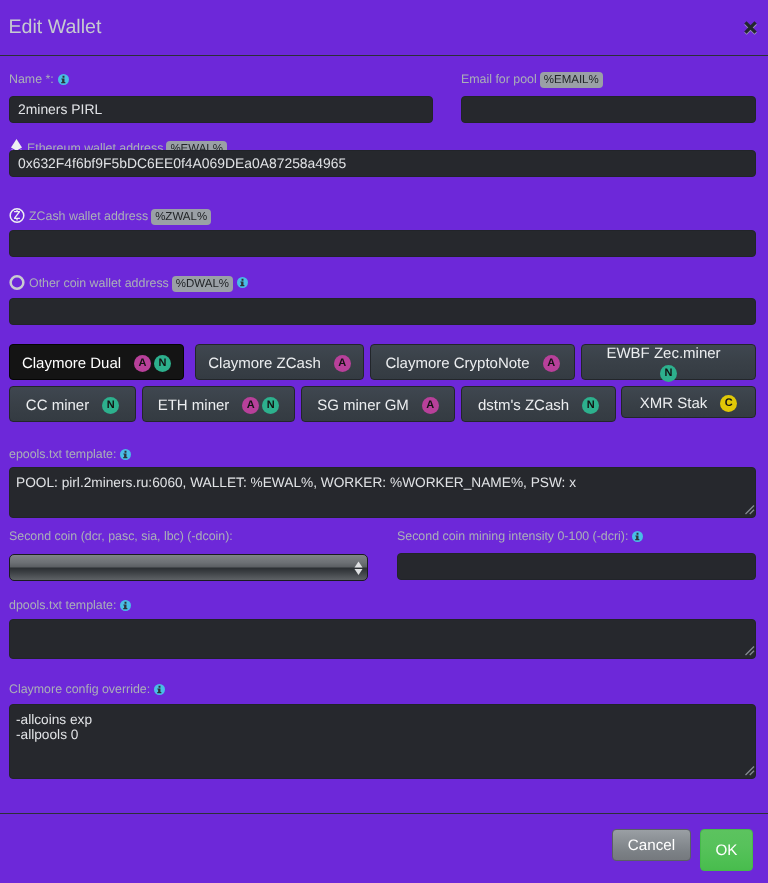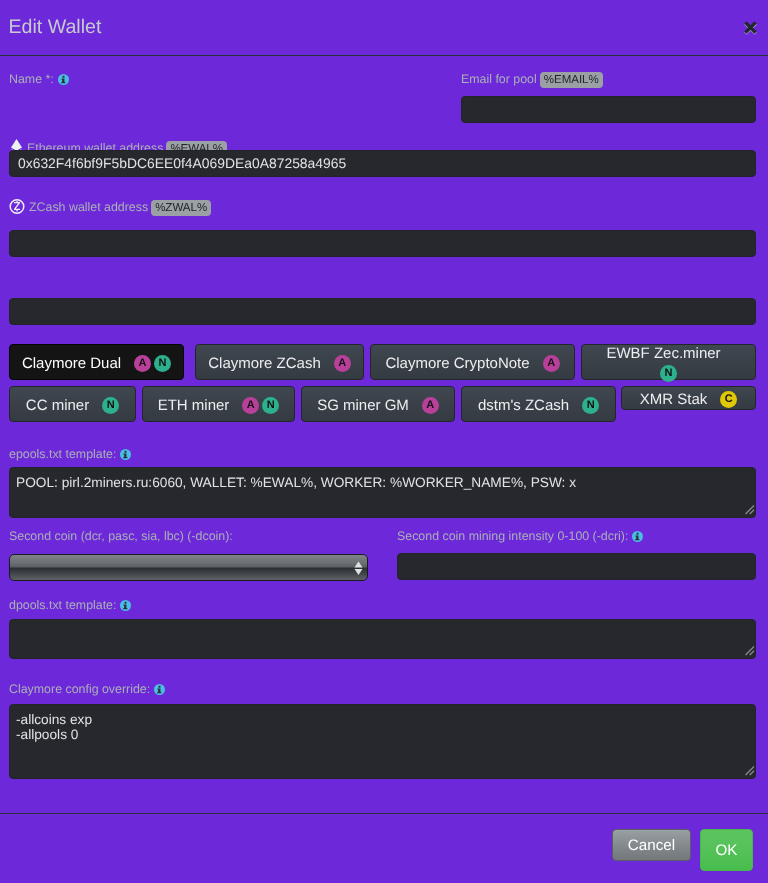--- a/index.html
+++ b/index.html
@@ -89,20 +89,23 @@
     </div>
   </div>
 
   <div class="lbl" style="left:9px;top:71px" data-name="name-label">
     <span data-bind="fields.name.label">Name *:</span>
     <span class="info" data-name="info-icon"><svg width="11" height="11" viewBox="0 0 16 16">
           <circle cx="8" cy="8" r="8" fill="#49bde6"></circle>
           <path d="M6.6 2.6h2.8v2.7H6.6z M6.0 6.4h3.4v5.1h1.3v1.9H4.7v-1.9h1.3V8.0H4.9V6.4z" fill="#2d3238"></path>
         </svg></span>
   </div>
+  <div class="field" style="left:9px;top:96px;width:424px" data-name="name-input">
+    <span data-bind="fields.name.value">2miners PIRL</span>
+  </div>
 
   <div class="lbl" style="left:461px;top:71px" data-name="email-label">
     <span data-bind="fields.email.label">Email for pool</span>
     <span class="tok" data-name="email-token" data-bind="fields.email.token">%EMAIL%</span>
   </div>
   <div class="field" style="left:461px;top:96px;width:295px" data-name="email-input">
     <span data-bind="fields.email.value"></span>
   </div>
 
   <div class="lbl" style="left:9px;top:139px" data-name="eth-label">
@@ -114,35 +117,48 @@
       </g>
         </svg>
     </span>
     <span data-bind="fields.eth.label">Ethereum wallet address</span>
     <span class="tok" data-name="eth-token" data-bind="fields.eth.token">%EWAL%</span>
   </div>
   <div class="field" style="left:9px;top:150px;width:747px" data-name="eth-input">
     <span data-bind="fields.eth.value">0x632F4f6bf9F5bDC6EE0f4A069DEa0A87258a4965</span>
   </div>
 
-  <div class="lbl" style="left:9px;top:198px" data-name="zcash-label">
+  <div class="lbl" style="left:9px;top:207px" data-name="zcash-label">
     <span class="ic" data-name="zcash-icon">
       <svg width="17" height="17" viewBox="0 0 34 34">
         <circle cx="16" cy="17" r="13.6" fill="none" stroke="#eef0f2" stroke-width="3.0"></circle>
         <path d="M17.3 5.6 v2.6 h4.6 v2.4 L13.3 21.6 h8.6 v2.5 h-4.6 v2.8 h-2.5 v-2.8 H10.1
                  v-2.4 l8.5 -11.0 H10.1 V8.2 h4.7 V5.6 Z" fill="#eef0f2"></path>
       </svg>
     </span>
     <span data-bind="fields.zcash.label">ZCash wallet address</span>
     <span class="tok" data-name="zcash-token" data-bind="fields.zcash.token">%ZWAL%</span>
   </div>
   <div class="field" style="left:9px;top:230px;width:747px" data-name="zcash-input">
     <span data-bind="fields.zcash.value"></span>
   </div>
 
+  <div class="lbl" style="left:9px;top:274px" data-name="other-label">
+    <span class="ic" data-name="coin-icon">
+      <svg width="17" height="17" viewBox="0 0 34 34">
+        <circle cx="16" cy="17" r="12.7" fill="none" stroke="#c9ccd0" stroke-width="5"></circle>
+      </svg>
+    </span>
+    <span data-bind="fields.other.label">Other coin wallet address</span>
+    <span class="tok" data-name="other-token" data-bind="fields.other.token">%DWAL%</span>
+    <span class="info" data-name="info-icon"><svg width="11" height="11" viewBox="0 0 16 16">
+          <circle cx="8" cy="8" r="8" fill="#49bde6"></circle>
+          <path d="M6.6 2.6h2.8v2.7H6.6z M6.0 6.4h3.4v5.1h1.3v1.9H4.7v-1.9h1.3V8.0H4.9V6.4z" fill="#2d3238"></path>
+        </svg></span>
+  </div>
   <div class="field" style="left:9px;top:298px;width:747px" data-name="other-input">
     <span data-bind="fields.other.value"></span>
   </div>
 
   <div id="miner-row" data-name="miner-button-group">
       <div class="mbtn active" data-name="miner-button-claymore-dual" style="left: 9px; top: 344px; width: 175px; height: 36px;">
         <span data-name="miner-button-label">Claymore Dual</span>
         <span class="badge b-A" data-name="badge-a">A</span>
         <span class="badge b-N" data-name="badge-n">N</span>
       </div>
@@ -168,21 +184,21 @@
         <span class="badge b-N" data-name="badge-n">N</span>
       </div>
       <div class="mbtn" data-name="miner-button-sg-miner-gm" style="left: 301px; top: 386px; width: 154px; height: 36px;">
         <span data-name="miner-button-label">SG miner GM</span>
         <span class="badge b-A" data-name="badge-a">A</span>
       </div>
       <div class="mbtn" data-name="miner-button-dstm-s-zcash" style="left: 461px; top: 386px; width: 155px; height: 36px;">
         <span data-name="miner-button-label">dstm's ZCash</span>
         <span class="badge b-N" data-name="badge-n">N</span>
       </div>
-      <div class="mbtn" data-name="miner-button-xmr-stak" style="left: 621px; top: 386px; width: 135px; height: 24px;">
+      <div class="mbtn" data-name="miner-button-xmr-stak" style="left: 621px; top: 386px; width: 135px; height: 32px;">
         <span data-name="miner-button-label">XMR Stak</span>
         <span class="badge b-C" data-name="badge-c">C</span>
       </div>
     </div>
 
   <div class="lbl" style="left:9px;top:446px" data-name="epools-label">
     <span data-bind="epools.label">epools.txt template:</span>
     <span class="info" data-name="info-icon"><svg width="11" height="11" viewBox="0 0 16 16">
           <circle cx="8" cy="8" r="8" fill="#49bde6"></circle>
           <path d="M6.6 2.6h2.8v2.7H6.6z M6.0 6.4h3.4v5.1h1.3v1.9H4.7v-1.9h1.3V8.0H4.9V6.4z" fill="#2d3238"></path>

